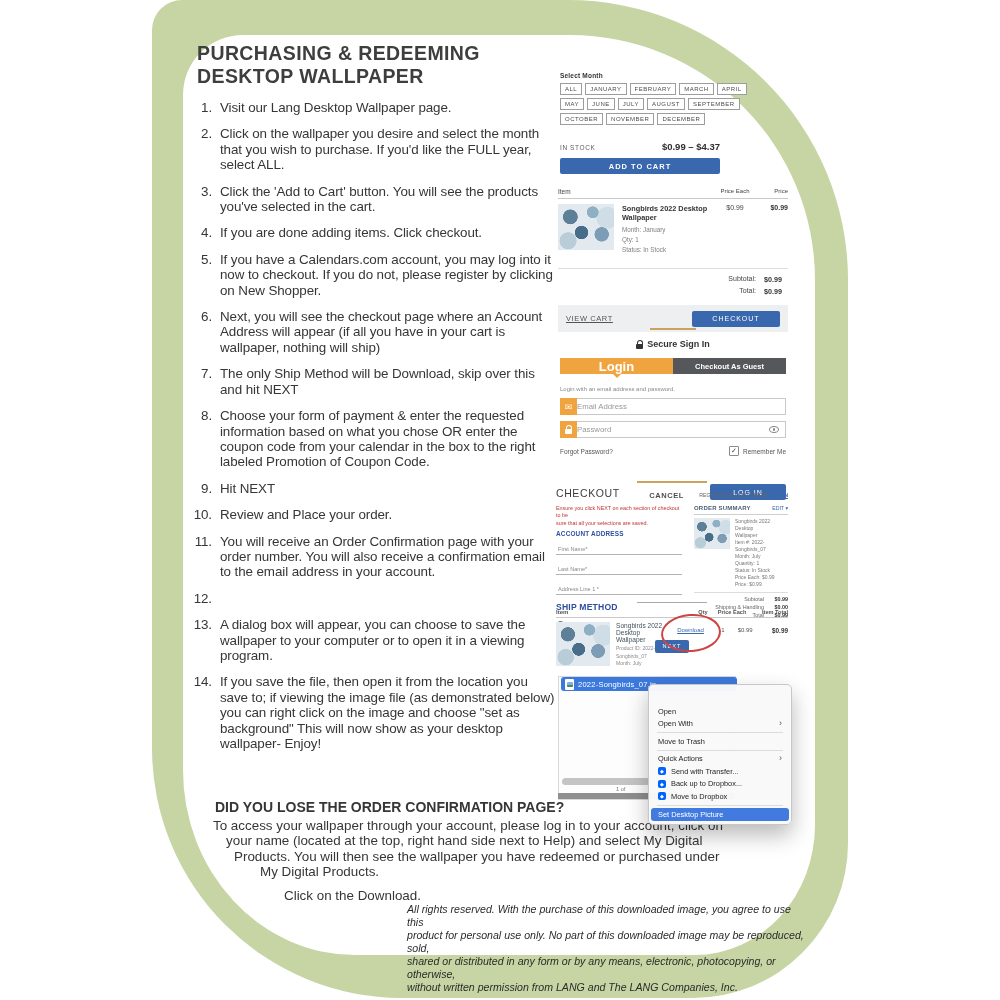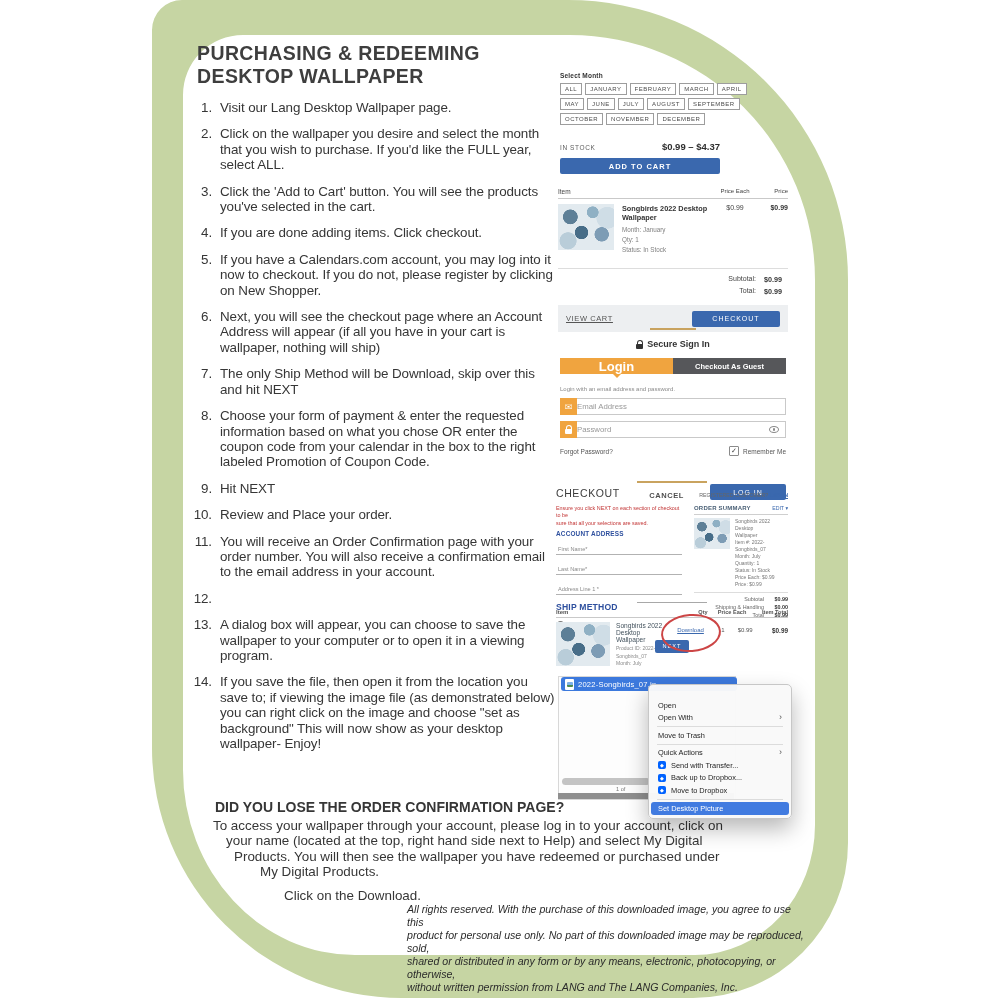--- a/index.html
+++ b/index.html
@@ -176,21 +176,21 @@
   .docicon::after{content:"";position:absolute;left:1.5px;top:3px;width:6px;height:5px;
      background:linear-gradient(180deg,#7fb2e8 60%,#4e8a4e 60%);border-radius:1px;}
   #filename{font-size:7.6px;color:#fff;letter-spacing:.2px;white-space:nowrap;
      overflow:hidden;}
   #fscroll{position:absolute;left:6px;top:104px;width:88px;height:7px;background:#c4c4c4;
      border-radius:4px;}
   #fpage{position:absolute;left:60px;top:112px;font-size:5.6px;color:#777;}
   #fstrip{position:absolute;left:2px;top:119px;width:176px;height:6px;background:#8f8f8f;}
   #menu{position:absolute;left:92px;top:10px;width:142px;background:rgba(249,249,249,.97);
      border:1px solid #c7c7c7;border-radius:5px;box-shadow:0 10px 22px rgba(0,0,0,.28);
-     padding:14px 0 2px 0;}
+     padding:20px 0 2px 0;}
   .mi{height:12.5px;display:flex;align-items:center;padding:0 9px;font-size:7.4px;
       color:#1d1d1d;}
   .mi .chev{margin-left:auto;color:#555;font-size:9px;line-height:1;}
   .chev::after{content:"\203A";}
   .mdiv{height:1px;background:#dcdcdc;margin:2px 8px;}
   .dbx{width:8px;height:8px;background:#0062ff;border-radius:2px;margin-right:5px;
        display:flex;align-items:center;justify-content:center;color:#fff;font-size:5px;flex:none;}
   .dbx::after{content:"\25C6";}
   #setdesk{height:13px;margin:2px 2px 1px 2px;background:#417be0;border-radius:3px;
      display:flex;align-items:center;padding:0 7px;font-size:7.4px;color:#fff;}

